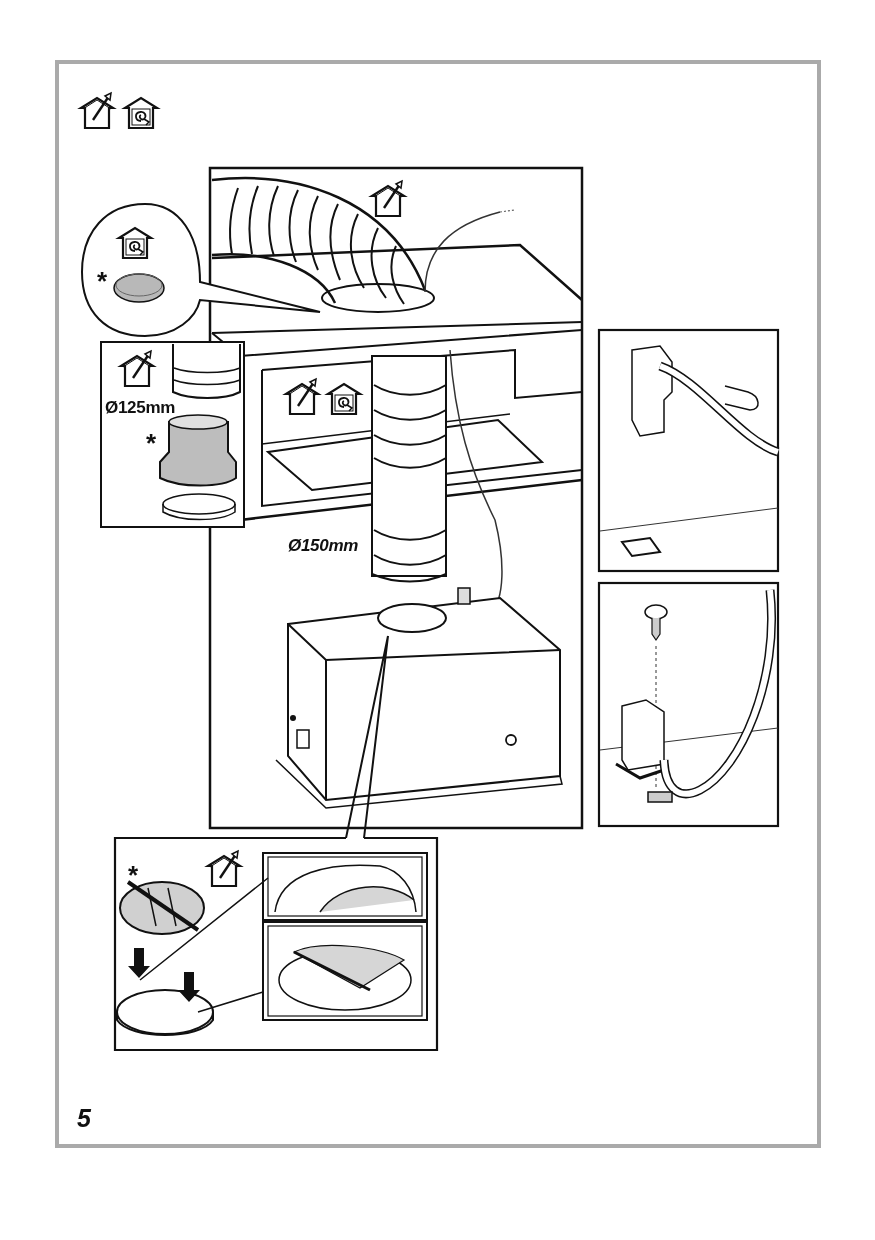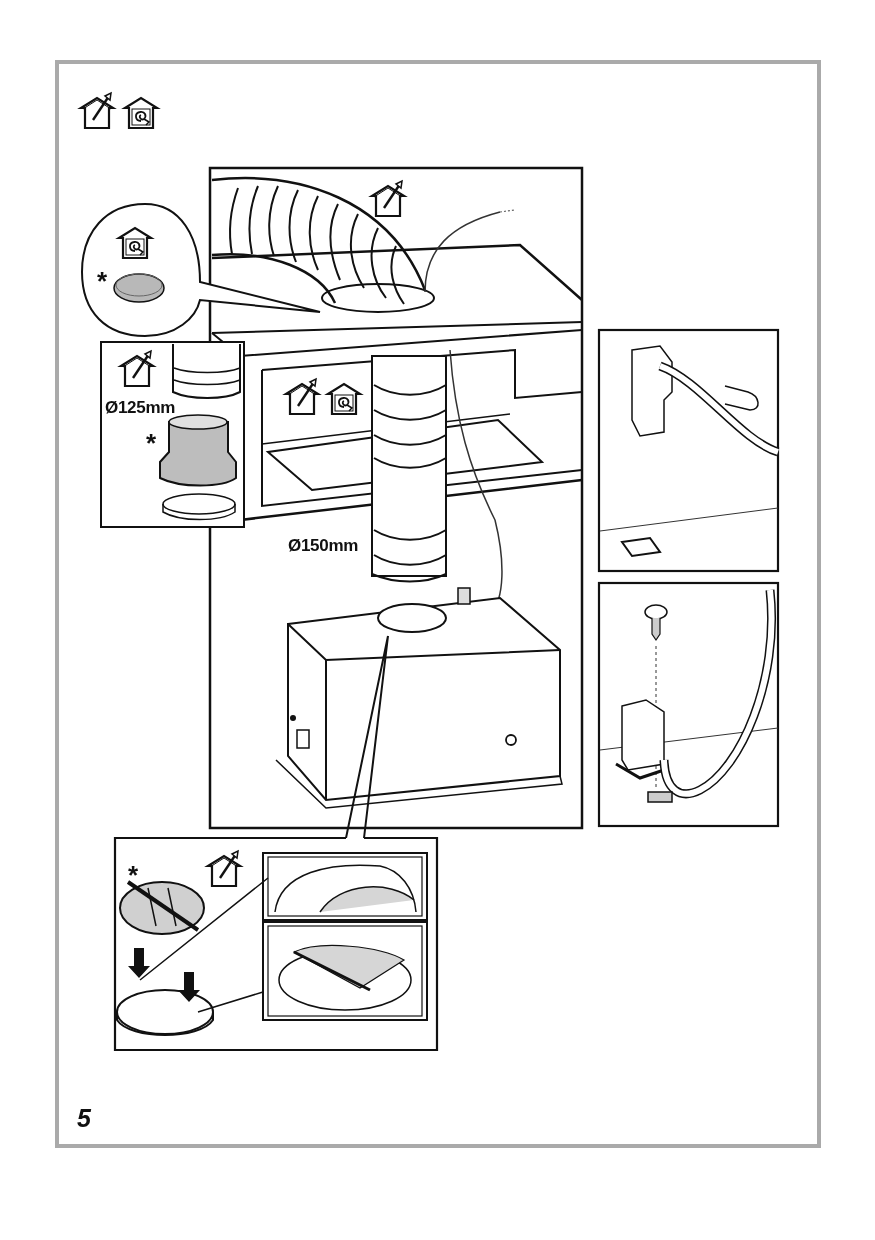--- a/index.html
+++ b/index.html
@@ -153,18 +153,18 @@
     <path d="M275 912 C280 872 330 862 380 866 C400 870 414 888 416 912" fill="none" stroke="#111" stroke-width="1.5"></path>
     <path d="M320 912 C340 882 390 880 414 900" fill="#d6d6d6" stroke="#111" stroke-width="1.5"></path>
     <ellipse cx="345" cy="980" rx="66" ry="30" fill="none" stroke="#111" stroke-width="1.5"></ellipse>
     <path d="M294 952 C320 940 380 946 404 960 L360 988 Z" fill="#d6d6d6" stroke="#111" stroke-width="1.2"></path>
     <line x1="294" y1="952" x2="370" y2="990" stroke="#111" stroke-width="3"></line>
     <path d="M140 980 L268 878 M198 1012 L263 992" stroke="#111" stroke-width="1.5"></path>
   </g>
   <use href="#ico-duct" x="206" y="852"></use>
 </svg>
 
-<div class="lbl" style="left:288px;top:536px;">Ø150mm</div>
+<div class="lbl" style="left:288px;top:536px;font-style:italic;">Ø150mm</div>
 <div class="lbl" style="left:105px;top:398px;">Ø125mm</div>
 <div class="star" style="left:97px;top:268px;">*</div>
 <div class="star" style="left:146px;top:430px;">*</div>
 <div class="star" style="left:128px;top:862px;">*</div>
 <div class="pagenum">5</div>
 
 </body></html>

